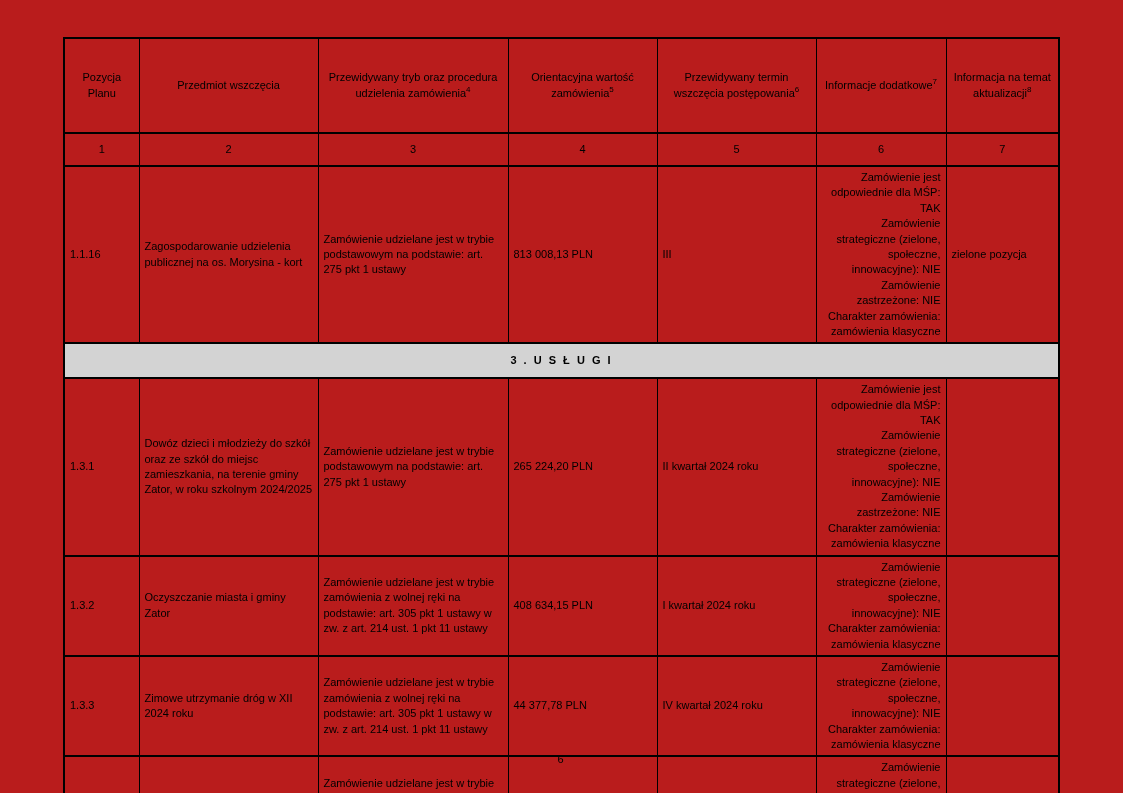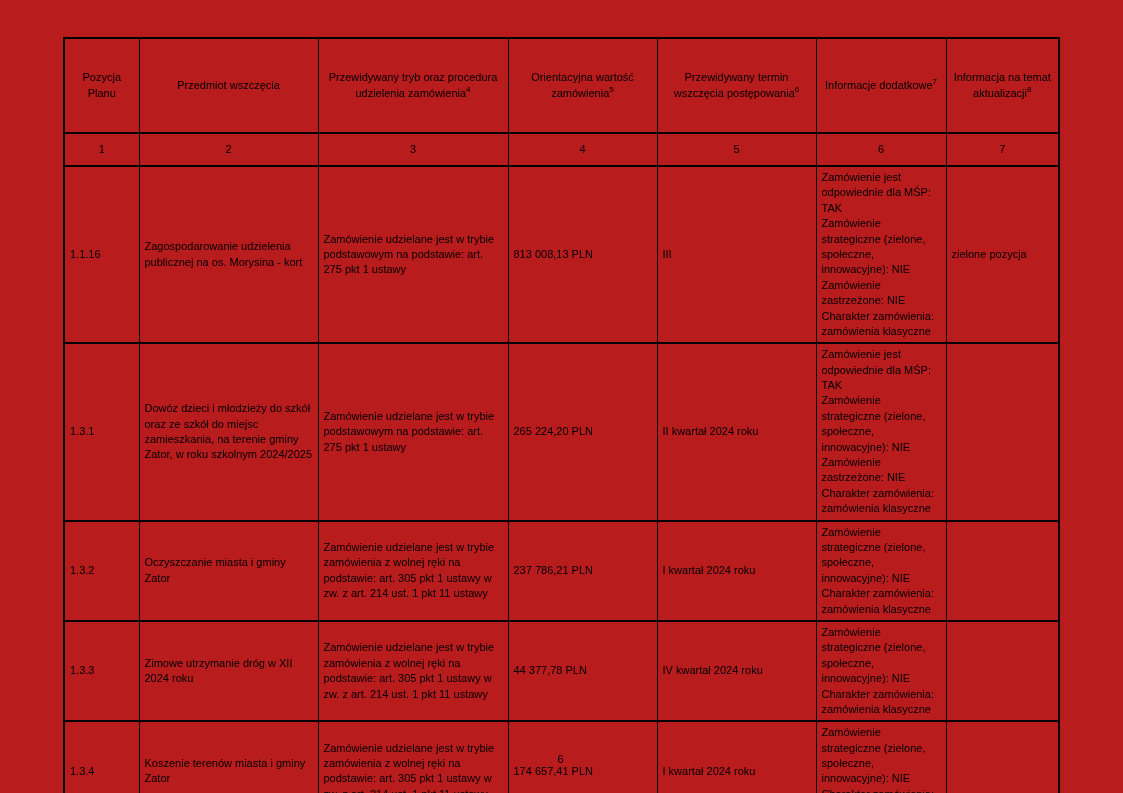--- a/index.html
+++ b/index.html
@@ -41,20 +41,21 @@
     height: 87px;
   }
   td.num-cell {
     text-align: center;
     height: 25px;
   }
   td.cell { text-align: left; }
   td.cell-info {
     white-space: pre-line;
     padding: 3px 4px;
+    text-align: right;
   }
   tr.section-row td {
     background: #d3d3d3;
     text-align: center;
     font-weight: bold;
     letter-spacing: 2px;
     height: 27px;
   }
   tr.row-0 td { height: 138px; }
   tr.row-1 td { height: 139px; }
@@ -114,39 +115,42 @@
       <td class="cell">Zamówienie udzielane jest w trybie podstawowym na podstawie: art. 275 pkt 1 ustawy</td>
       <td class="cell">813 008,13 PLN</td>
       <td class="cell">III</td>
       <td class="cell cell-info">Zamówienie jest odpowiednie dla MŚP: TAK
 Zamówienie strategiczne (zielone, społeczne, innowacyjne): NIE
 Zamówienie zastrzeżone: NIE
 Charakter zamówienia: zamówienia klasyczne</td>
       <td class="cell">zielone pozycja</td>
     </tr>
 
+    <tr class="section-row">
+      <td colspan="7">3 . U S Ł U G I</td>
+    </tr>
 
     <tr class="row-1">
       <td class="cell">1.3.1</td>
       <td class="cell">Dowóz dzieci i młodzieży do szkół oraz ze szkół do miejsc zamieszkania, na terenie gminy Zator, w roku szkolnym 2024/2025</td>
       <td class="cell">Zamówienie udzielane jest w trybie podstawowym na podstawie: art. 275 pkt 1 ustawy</td>
       <td class="cell">265 224,20 PLN</td>
       <td class="cell">II kwartał 2024 roku</td>
       <td class="cell cell-info">Zamówienie jest odpowiednie dla MŚP: TAK
 Zamówienie strategiczne (zielone, społeczne, innowacyjne): NIE
 Zamówienie zastrzeżone: NIE
 Charakter zamówienia: zamówienia klasyczne</td>
       <td class="cell"></td>
     </tr>
 
     <tr class="row-2">
       <td class="cell">1.3.2</td>
       <td class="cell">Oczyszczanie miasta i gminy Zator</td>
       <td class="cell">Zamówienie udzielane jest w trybie zamówienia z wolnej ręki na podstawie: art. 305 pkt 1 ustawy w zw. z art. 214 ust. 1 pkt 11 ustawy</td>
-      <td class="cell">237 786,21 PLN</td>
+      <td class="cell">408 634,15 PLN</td>
       <td class="cell">I kwartał 2024 roku</td>
       <td class="cell cell-info">Zamówienie strategiczne (zielone, społeczne, innowacyjne): NIE
 Charakter zamówienia: zamówienia klasyczne</td>
       <td class="cell"></td>
     </tr>
 
     <tr class="row-3">
       <td class="cell">1.3.3</td>
       <td class="cell">Zimowe utrzymanie dróg w XII 2024 roku</td>
       <td class="cell">Zamówienie udzielane jest w trybie zamówienia z wolnej ręki na podstawie: art. 305 pkt 1 ustawy w zw. z art. 214 ust. 1 pkt 11 ustawy</td>

